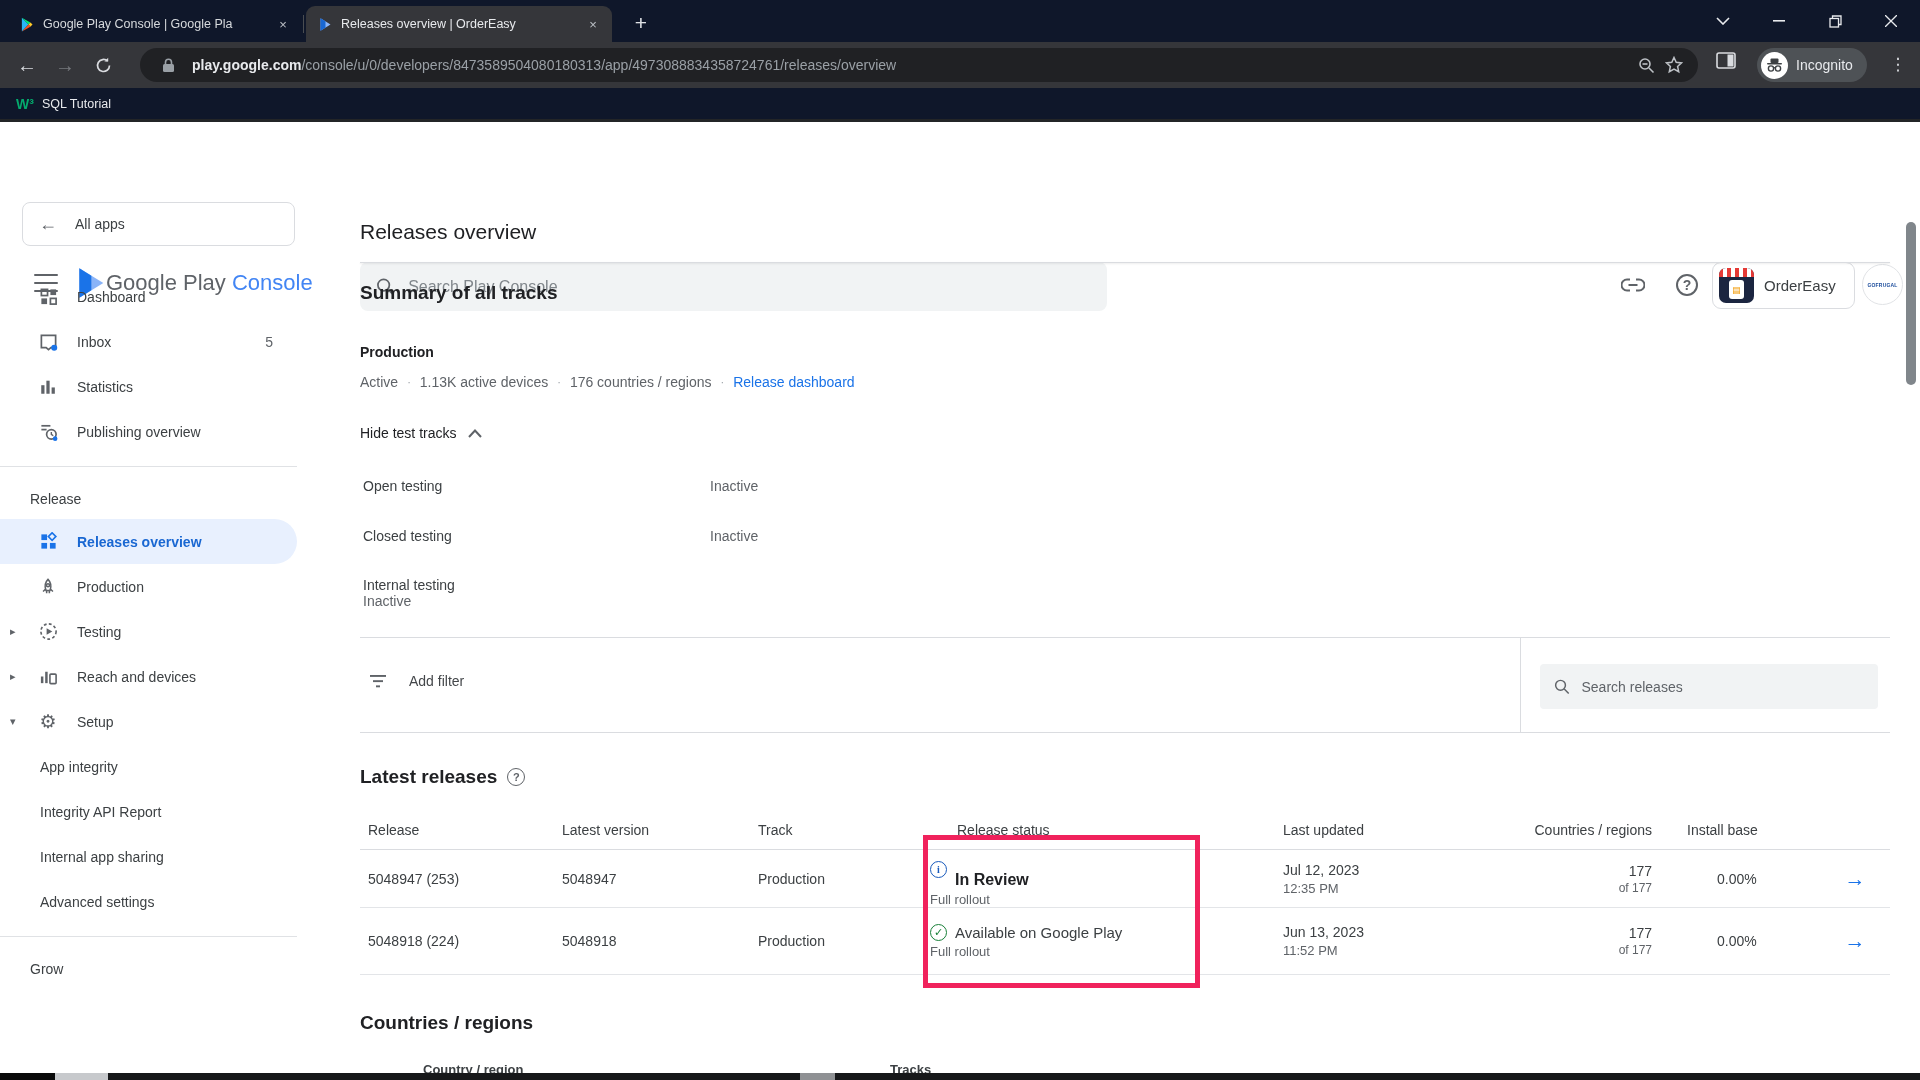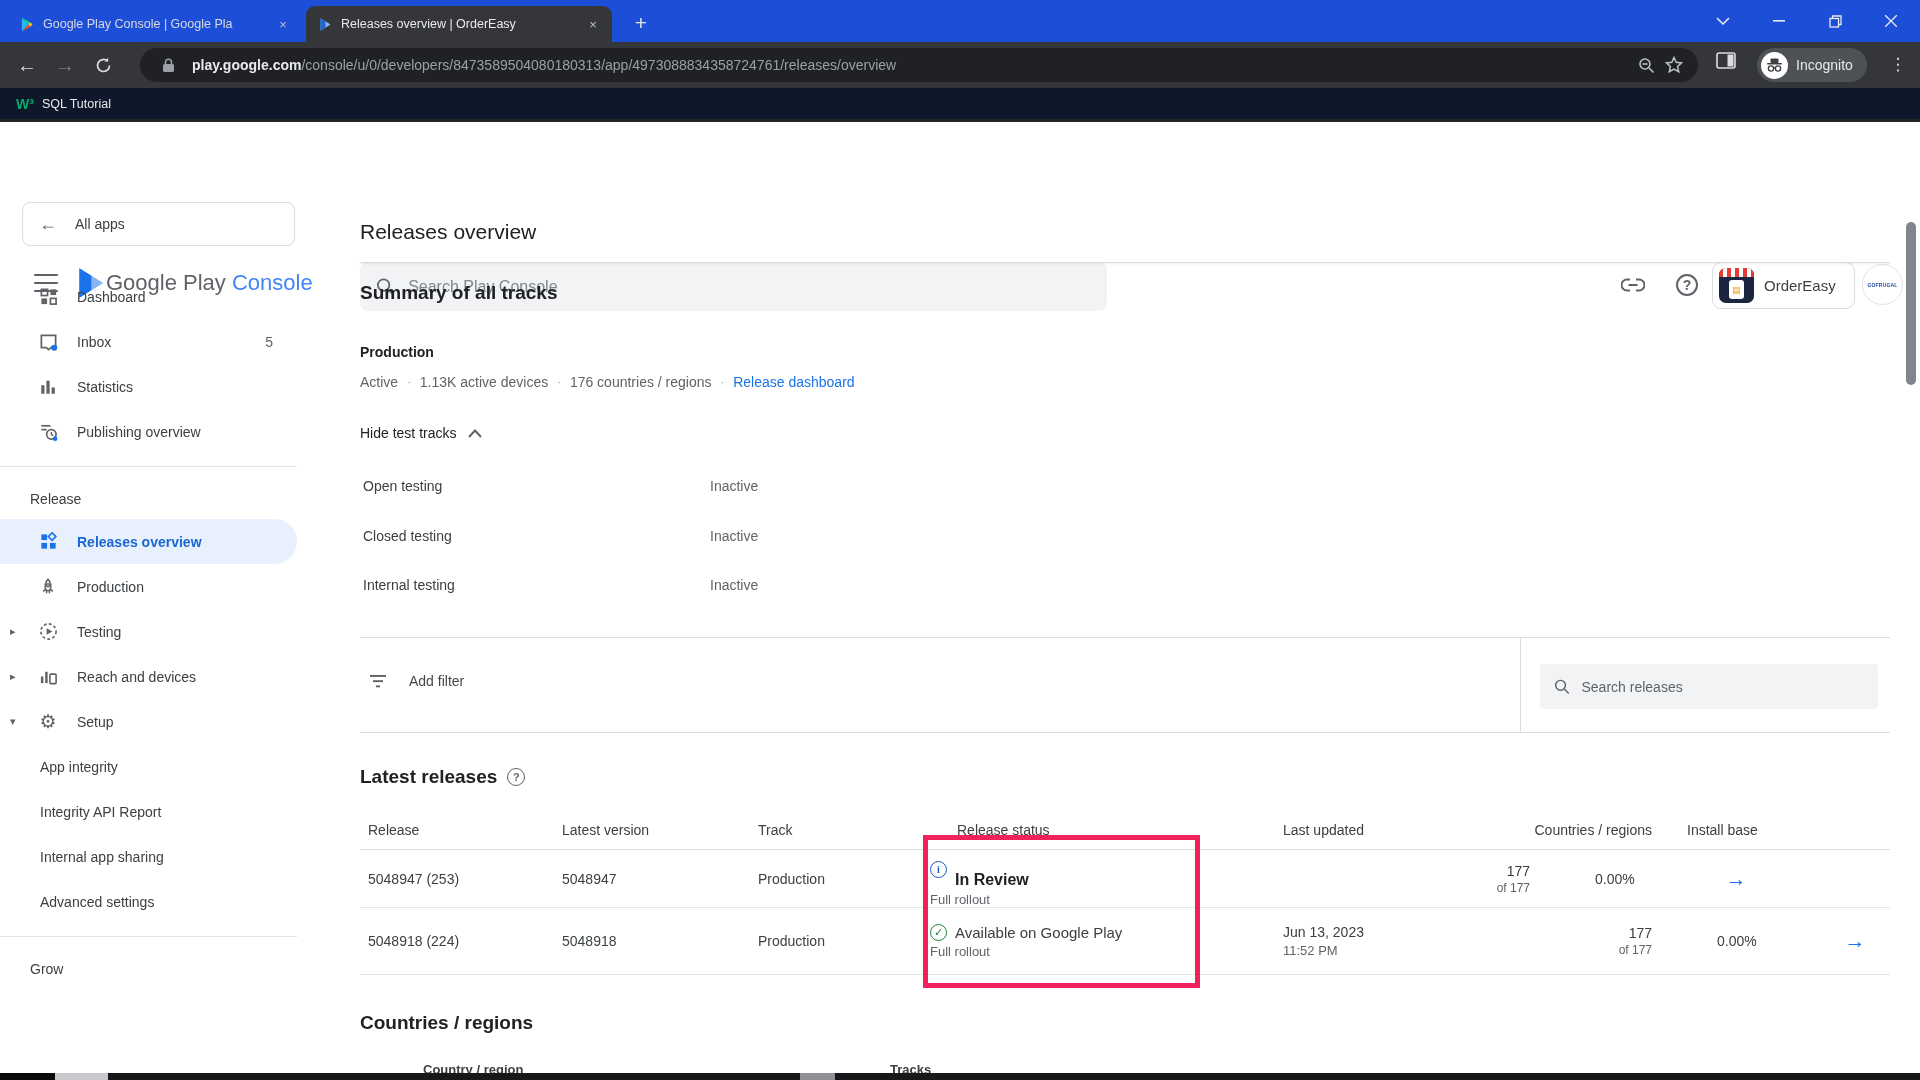--- a/index.html
+++ b/index.html
@@ -1,21 +1,21 @@
 <!DOCTYPE html>
 <html><head>
 <meta charset="utf-8">
 <style>
   * { margin:0; padding:0; box-sizing:border-box; }
   html,body { width:1920px; height:1080px; overflow:hidden; background:#fff;
     font-family:"Liberation Sans", sans-serif; }
   .page { position:relative; width:1920px; height:1080px; }
 
   
-  .tabbar { position:absolute; top:0; left:0; width:1920px; height:42px; background:#1d4ed8; }
+  .tabbar { position:absolute; top:0; left:0; width:1920px; height:42px; background:#0f172a; }
   .tab { position:absolute; top:6px; height:36px; display:flex; align-items:center; gap:8px;
          padding:0 10px 0 12px; color:#d7dadd; font-size:12.5px; }
   .tab.inactive { left:8px; width:294px; }
   .tab.inactive::after{ content:""; position:absolute; right:-2px; top:9px; height:18px; width:1px; background:#4a4d51;}
   .tab.active { left:306px; width:306px; background:#35363a; border-radius:9px 9px 0 0; color:#e8eaed; }
   .tab .title { flex:1; white-space:nowrap; overflow:hidden; }
   .tab-close { width:18px; height:18px; border-radius:50%; display:flex; align-items:center;
                justify-content:center; color:#bdc1c6; font-size:13px; flex:none;}
   .newtab { position:absolute; left:626px; top:8px; width:30px; height:30px; border-radius:50%;
             color:#dfe1e5; font-size:21px; display:flex; align-items:center; justify-content:center; }
@@ -444,21 +444,21 @@
         </svg>
     </div>
     <div class="abs trackrow" style="top:356px;">
       <span class="n">Open testing</span>
       <span class="v">Inactive</span>
     </div>
     <div class="abs trackrow" style="top:406px;">
       <span class="n">Closed testing</span>
       <span class="v">Inactive</span>
     </div>
-    <div class="abs trackrow" style="top:455px;">
+    <div class="abs trackrow" style="top:455px;flex-direction:column;">
       <span class="n">Internal testing</span>
       <span class="v">Inactive</span>
     </div>
 
     <div class="abs filterbox">
       <div class="vsep"></div>
       <div class="addfilter">
         <svg width="17" height="13" viewBox="0 0 17 13">
             <rect x="0" y="0" width="16" height="1.9" fill="#5f6368"></rect>
             <rect x="3" y="5.2" width="10" height="1.9" fill="#5f6368"></rect>
@@ -495,20 +495,24 @@
       <div class="trow r1">
         <div class="td">5048947 (253)</div>
         <div class="td">5048947</div>
         <div class="td">Production</div>
         <div class="td status twolines">
           <div class="statline1">
             <span class="infocirc">i</span>
             <span class="inreview">In Review</span>
           </div>
           <div class="l2">Full rollout</div>
+        </div>
+        <div class="td updcell twolines">
+          <div>Jul 12, 2023</div>
+          <div class="l2">12:35 PM</div>
         </div>
         <div class="td right">
           <div>177</div>
           <div class="cntsub">of 177</div>
         </div>
         <div class="td install">0.00%</div>
         <div class="td arrowc"><span class="rowarrow">→</span></div>
       </div>
 
       <div class="trow r2">

